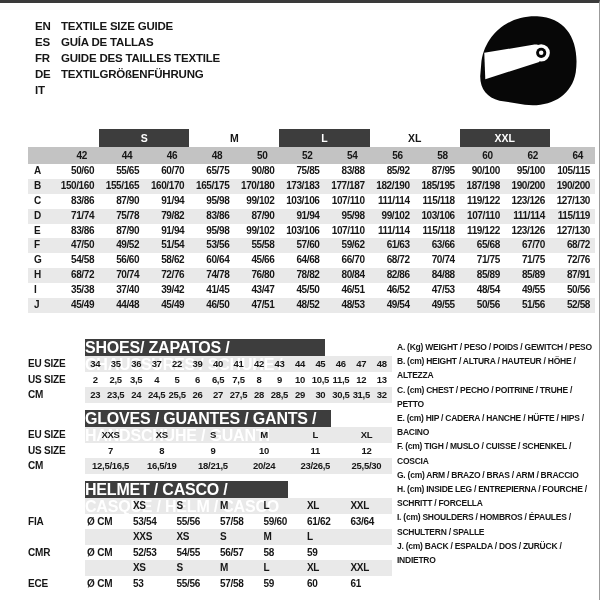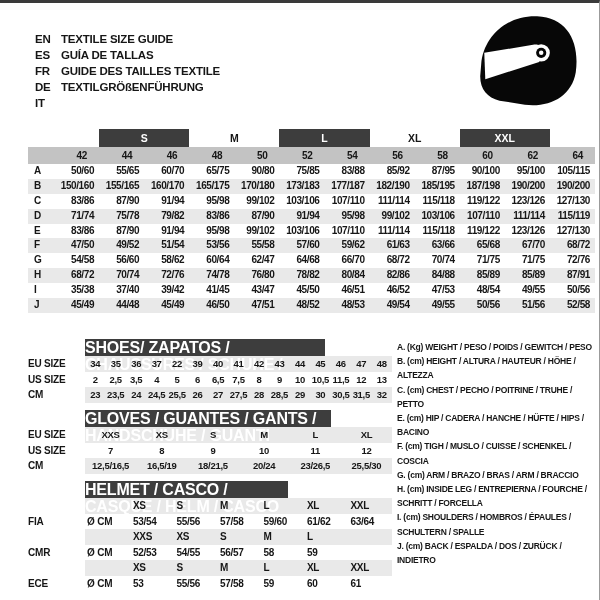--- a/index.html
+++ b/index.html
@@ -2,21 +2,21 @@
 <html><head>
 <meta charset="utf-8">
 <style>
   html,body{margin:0;padding:0;background:#fff;}
   .page{
     position:relative;width:600px;height:600px;background:#fff;overflow:hidden;
     font-family:"Liberation Sans","DejaVu Sans",sans-serif;color:#161616;
     border-top:3px solid #3a3a3a;border-right:1px solid #9b9b9b;box-sizing:border-box;
   }
   
-  .langs{position:absolute;left:35px;top:28px;}
+  .langs{position:absolute;left:35px;top:15px;}
   .lang-row{display:flex;line-height:16px;font-size:11.5px;font-weight:bold;letter-spacing:-0.2px;}
   .lang-code{width:26px;flex:0 0 26px;}
   .helmet-icon{position:absolute;left:468px;top:10px;width:122px;height:98px;}
   
   .main-table{position:absolute;left:28px;top:126px;width:567px;}
   .grid13{display:grid;grid-template-columns:26px repeat(12,1fr);}
   .group-row{height:18px;line-height:18px;font-size:10.5px;font-weight:bold;}
   .group-cell{grid-column:span 2;text-align:center;}
   .group-dark{background:#3d3d3d;color:#fff;}
   .num-row{height:17px;line-height:17px;background:#c3c3c3;font-size:10px;font-weight:bold;}
@@ -196,21 +196,21 @@
           <div class="val-cell">65/68</div>
           <div class="val-cell">67/70</div>
           <div class="val-cell">68/72</div>
         </div>
         <div class="grid13 data-row">
           <div class="letter-cell">G</div>
           <div class="val-cell">54/58</div>
           <div class="val-cell">56/60</div>
           <div class="val-cell">58/62</div>
           <div class="val-cell">60/64</div>
-          <div class="val-cell">62/47</div>
+          <div class="val-cell">45/66</div>
           <div class="val-cell">64/68</div>
           <div class="val-cell">66/70</div>
           <div class="val-cell">68/72</div>
           <div class="val-cell">70/74</div>
           <div class="val-cell">71/75</div>
           <div class="val-cell">71/75</div>
           <div class="val-cell">72/76</div>
         </div>
         <div class="grid13 data-row alt">
           <div class="letter-cell">H</div>

